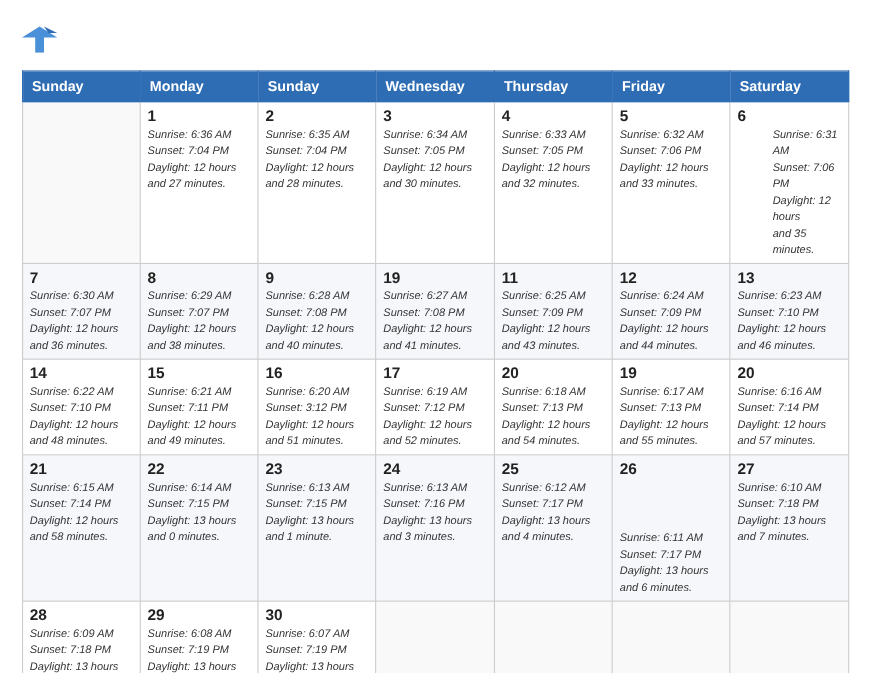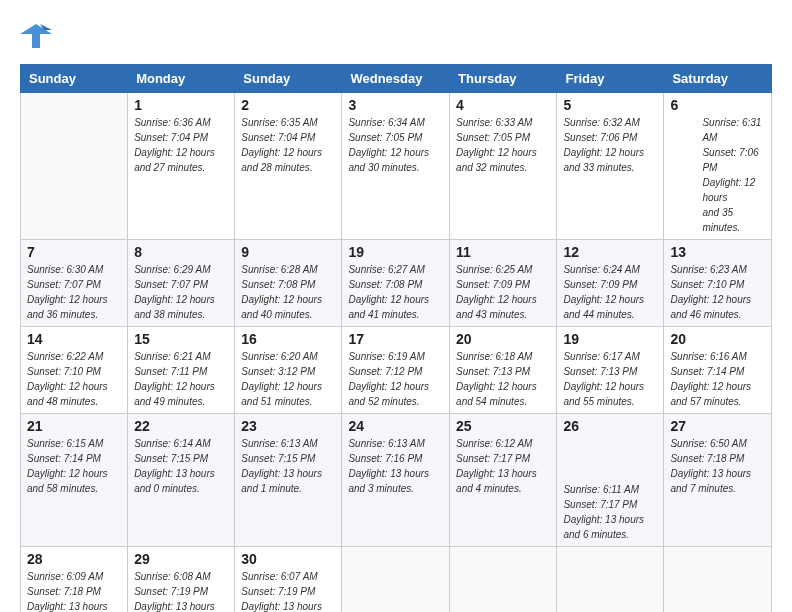--- a/index.html
+++ b/index.html
@@ -305,21 +305,21 @@
         </td>
         <td>
           <div class="day-number">26</div>
           <div class="day-info" style="white-space: pre-line; margin-top: 48px;">Sunrise: 6:11 AM
 Sunset: 7:17 PM
 Daylight: 13 hours
 and 6 minutes.</div>
         </td>
         <td>
           <div class="day-number">27</div>
-          <div class="day-info" style="white-space: pre-line;">Sunrise: 6:50 AM
+          <div class="day-info" style="white-space: pre-line;">Sunrise: 6:10 AM
 Sunset: 7:18 PM
 Daylight: 13 hours
 and 7 minutes.</div>
         </td>
       </tr>
       <tr>
         <td>
           <div class="day-number">28</div>
           <div class="day-info" style="white-space: pre-line;">Sunrise: 6:09 AM
 Sunset: 7:18 PM

